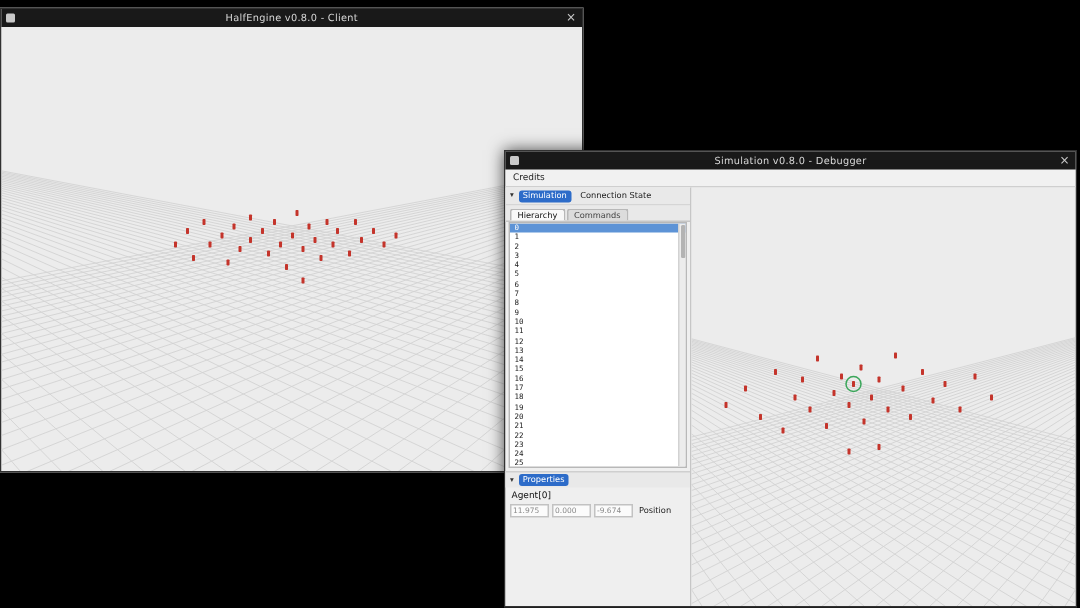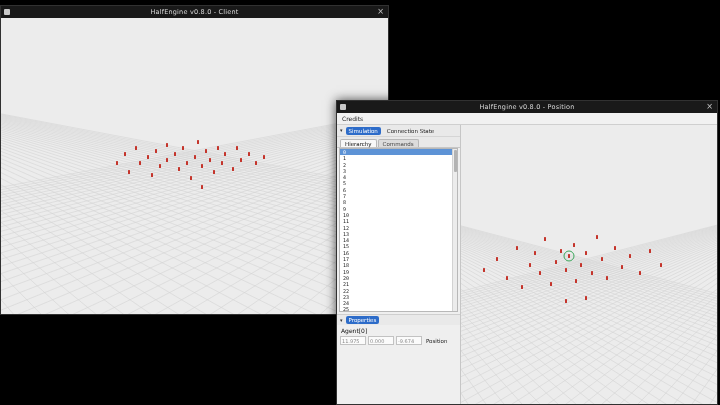--- a/index.html
+++ b/index.html
@@ -245,21 +245,21 @@
         <div class="agent" style="left: 64%; top: 46%;"></div>
         <div class="agent" style="left: 66%; top: 49%;"></div>
         <div class="agent" style="left: 68%; top: 47%;"></div>
         <div class="agent" style="left: 52%; top: 57%;"></div>
       </div>
   </div>
 
   <div class="window debugger">
     <div class="titlebar">
       <span class="app-icon"></span>
-      <span class="title">HalfEngine v0.8.0 - Position</span>
+      <span class="title">Simulation v0.8.0 - Debugger</span>
       <span class="close-btn">×</span>
     </div>
     <div class="menubar">
       <span class="menu-item">Credits</span>
     </div>
     <div class="main">
       <div class="panel">
         <div class="tabrow">
           <span class="tri">▾</span>
           <span class="tab selected">Simulation</span>

